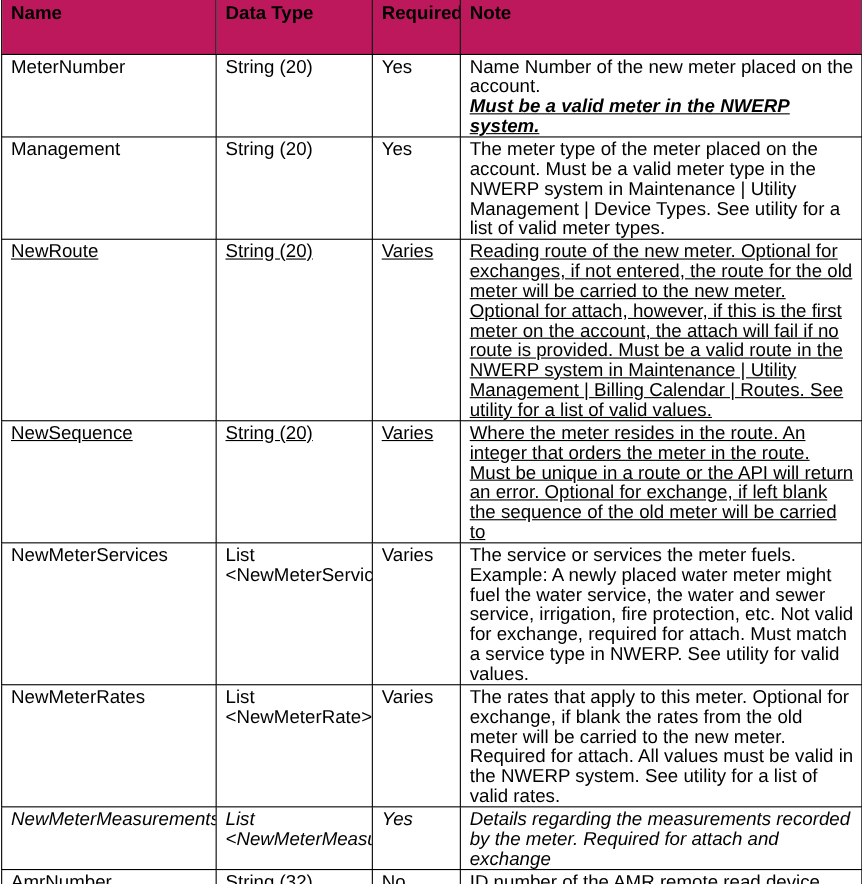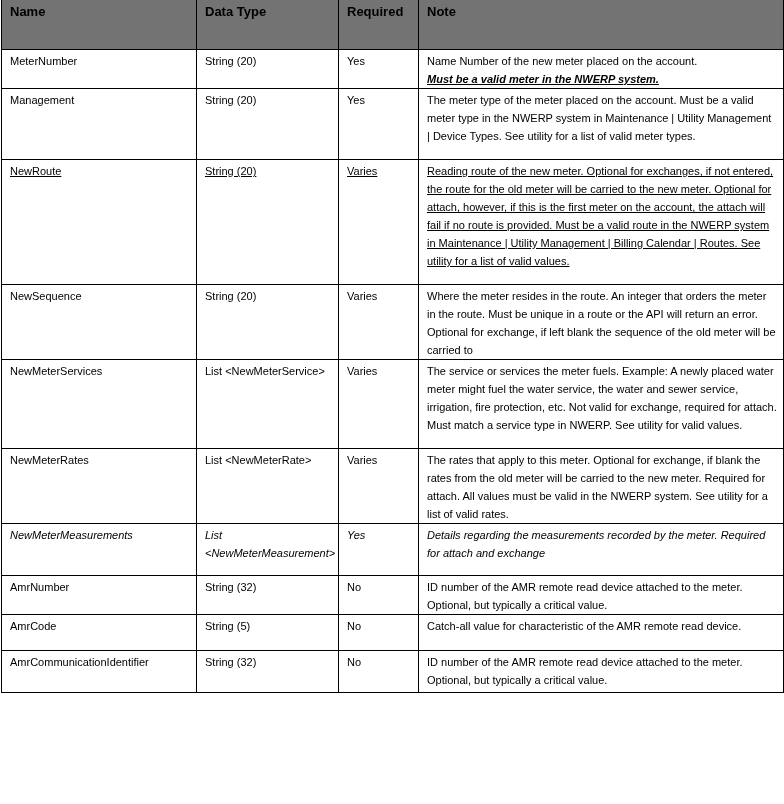--- a/index.html
+++ b/index.html
@@ -20,30 +20,30 @@
     left: 1px;
     top: -1px;
     border-collapse: collapse;
     table-layout: fixed;
     width: 782px;
   }
   table.spec td, table.spec th {
     border: 1.5px solid #000000;
     vertical-align: top;
     padding: 2px 6px 0 8px;
-    font-size: 11px;
+    font-size: 17px;
     line-height: 18px;
     text-align: left;
     font-weight: normal;
     overflow: hidden;
   }
   table.spec th {
-    background: #737373;
+    background: #be185d;
     font-weight: bold;
-    font-size: 13px;
+    font-size: 17px;
     padding-top: 3px;
   }
   .col-name { width: 195px; }
   .col-type { width: 142px; }
   .col-req  { width: 80px; }
   .col-note { width: 365px; }
   .em { font-weight: bold; font-style: italic; text-decoration: underline; }
   .seam td { background: linear-gradient(#f5f8fc, #ffffff 6px); }
 </style>
 </head>
@@ -76,21 +76,21 @@
       <td>String (20)</td>
       <td>Yes</td>
       <td>The meter type of the meter placed on the account.  Must be a valid meter type in the NWERP system in Maintenance | Utility Management | Device Types.   See utility for a list of valid meter types.</td>
     </tr>
     <tr style="height:125px;text-decoration:underline;">
       <td>NewRoute</td>
       <td>String (20)</td>
       <td>Varies</td>
       <td>Reading route of the new meter.  Optional for exchanges, if not entered, the route for the old meter will be carried to the new meter.  Optional for attach, however, if this is the first meter on the account, the attach will fail if no route is provided.  Must be a valid route in the NWERP system in Maintenance | Utility Management | Billing Calendar | Routes.   See utility for a list of valid values.</td>
     </tr>
-    <tr style="height:69px;">
+    <tr style="height:69px;text-decoration:underline;">
       <td>NewSequence</td>
       <td>String (20)</td>
       <td>Varies</td>
       <td>Where the meter resides in the route.  An integer that orders the meter in the route.  Must be unique in a route or the API will return an error.  Optional for exchange, if left blank the sequence of the old meter will be carried to</td>
     </tr>
     <tr style="height:89px;">
       <td>NewMeterServices</td>
       <td>List &lt;NewMeterService&gt;</td>
       <td>Varies</td>
       <td>The service or services the meter fuels.  Example: A newly placed water meter might fuel the water service, the water and sewer service, irrigation, fire protection, etc.  Not valid for exchange, required for attach.  Must match a service type in NWERP.  See utility for valid values.</td>

